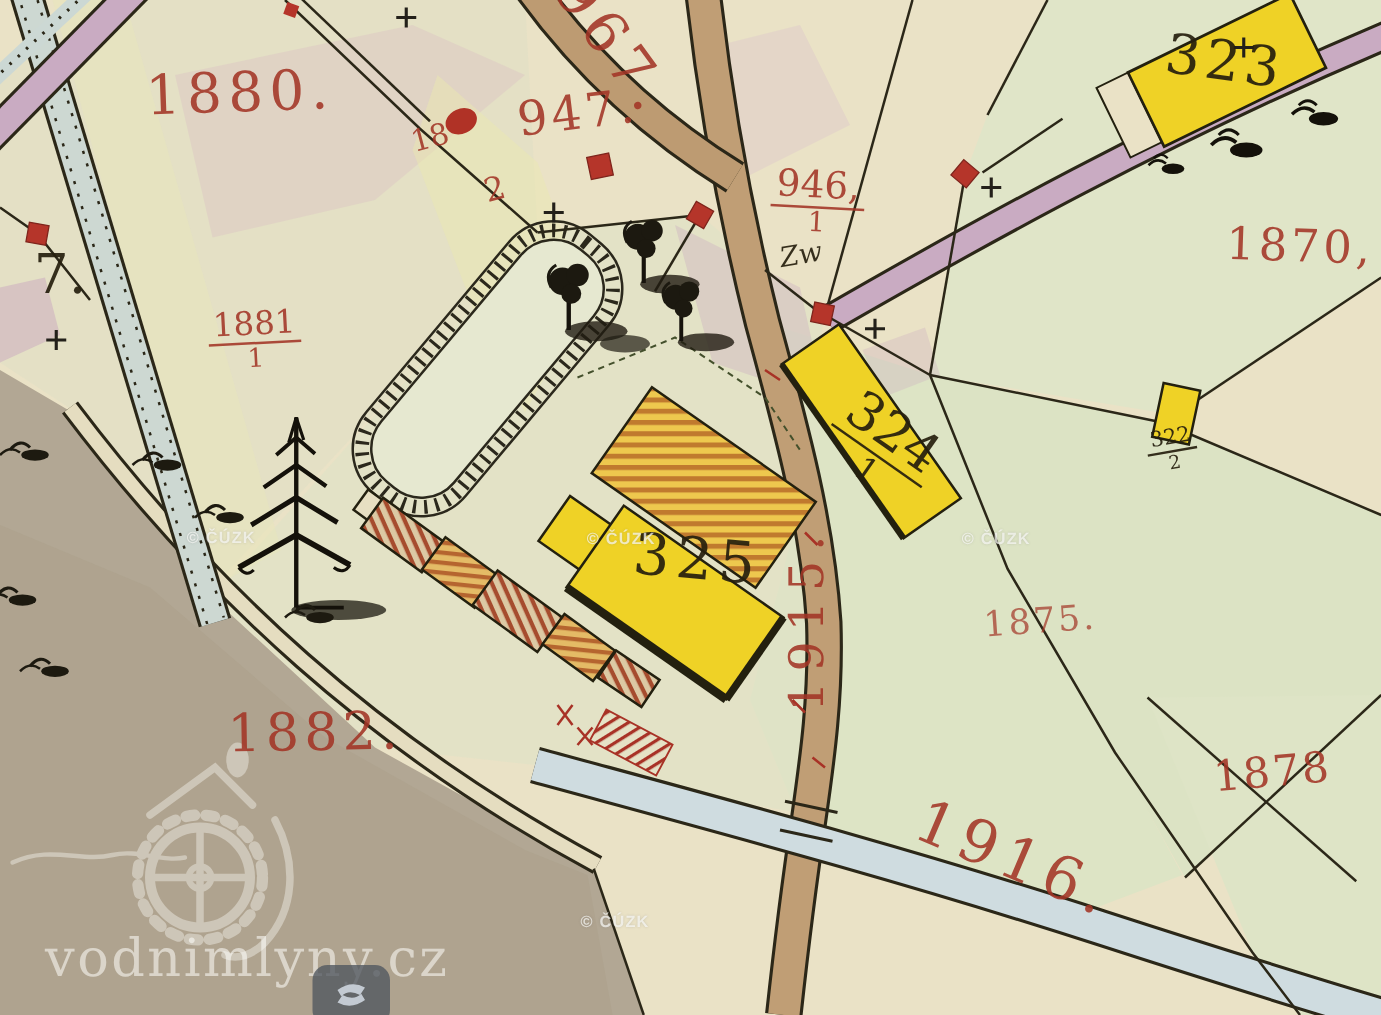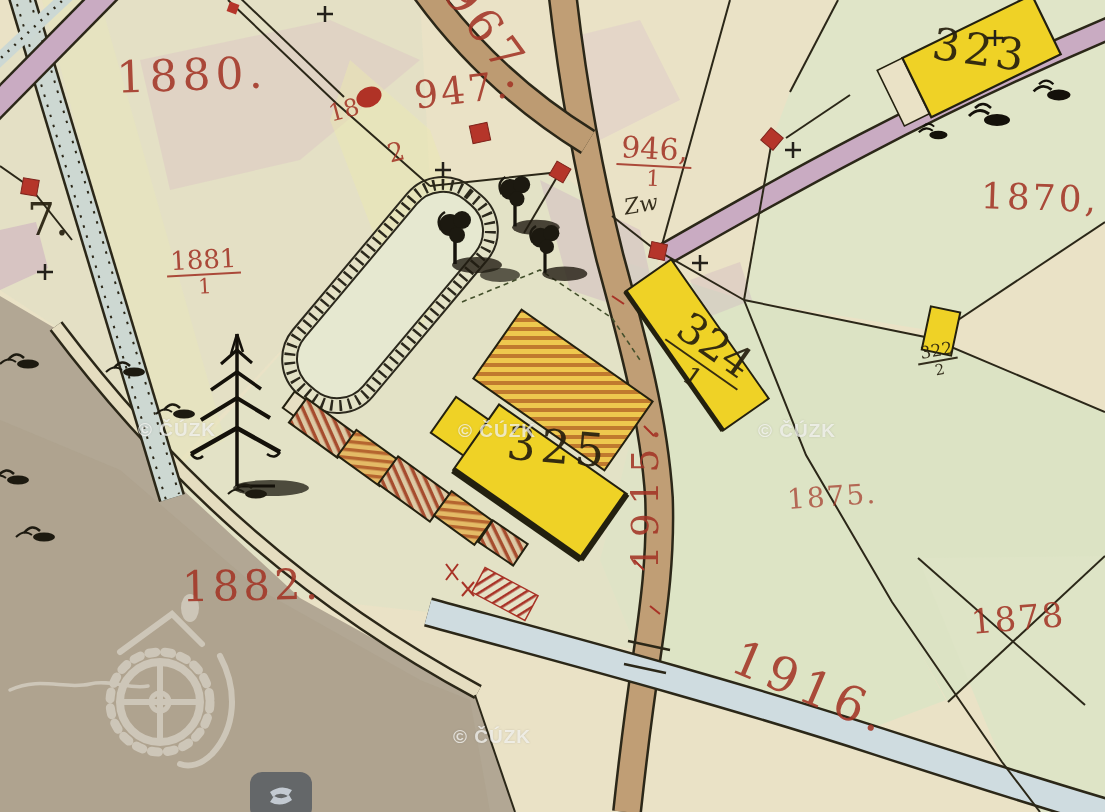--- a/index.html
+++ b/index.html
@@ -12,21 +12,21 @@
     position:absolute;white-space:nowrap;line-height:1;
     transform:translate(-50%,-50%) rotate(var(--r,0deg));
     font-family:"DejaVu Serif",serif;
   }
   .red{color:#a33526;opacity:.88;}
   .blk{color:#261f0e;opacity:.92;}
   .frac{display:flex;flex-direction:column;align-items:center;gap:1px;}
   .frac .n{border-bottom:2.5px solid currentColor;padding:0 4px 1px;}
   .wm{
     position:absolute;transform:translate(-50%,-50%);
-    font-family:"Liberation Sans",sans-serif;font-weight:bold;font-size:19px;
+    font-family:"Liberation Sans",sans-serif;font-weight:bold;font-size:13px;
     color:rgba(250,250,246,.72);letter-spacing:1px;white-space:nowrap;
     text-shadow:0 0 2px rgba(100,100,100,.25);
   }
   .site{
     position:absolute;left:36px;top:742px;font-size:42px;letter-spacing:2px;
     color:rgba(255,255,252,.55);font-family:"DejaVu Serif",serif;white-space:nowrap;
   }
   .badge{
     position:absolute;left:250px;top:772px;width:62px;height:48px;
     background:rgba(80,86,95,.78);border-radius:12px;
@@ -343,20 +343,21 @@
 
   <div class="lbl red" style="left:1018px;top:618px;font-size:34px;letter-spacing:2px;--r:-5deg">1878</div>
 
   <div class="lbl red" style="left:812px;top:687px;font-size:48px;letter-spacing:6px;--r:23deg">1916.</div>
 
   <div class="wm" style="left:177px;top:430px">© ČÚZK</div>
   <div class="wm" style="left:497px;top:431px">© ČÚZK</div>
   <div class="wm" style="left:797px;top:431px">© ČÚZK</div>
   <div class="wm" style="left:492px;top:737px">© ČÚZK</div>
 
+  <div class="site">vodnimlyny.cz</div>
 
   <div class="badge">
     <svg width="30" height="34" viewBox="0 0 30 34">
       <path d="M4,12 Q15,4 26,10 L22,16 Q13,11 7,17 Z" fill="#cdd5de" opacity=".9"></path>
       <path d="M26,20 Q15,28 4,22 L8,16 Q17,21 23,15 Z" fill="#cdd5de" opacity=".9"></path>
     </svg>
   </div>
 
 </div>
 

